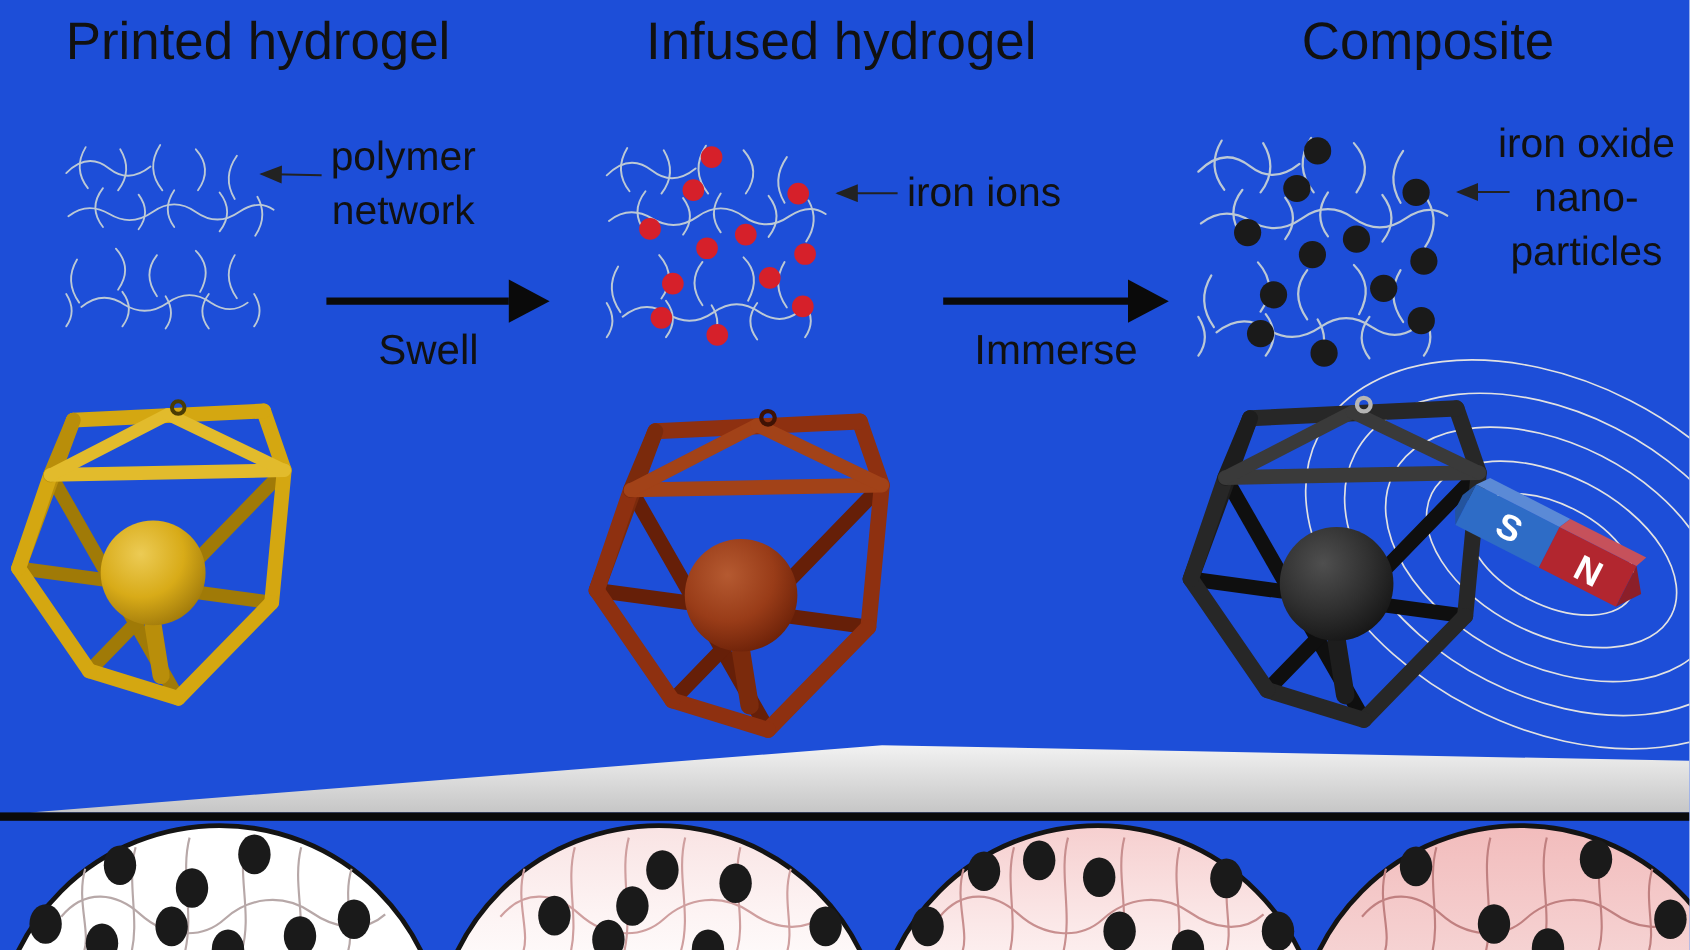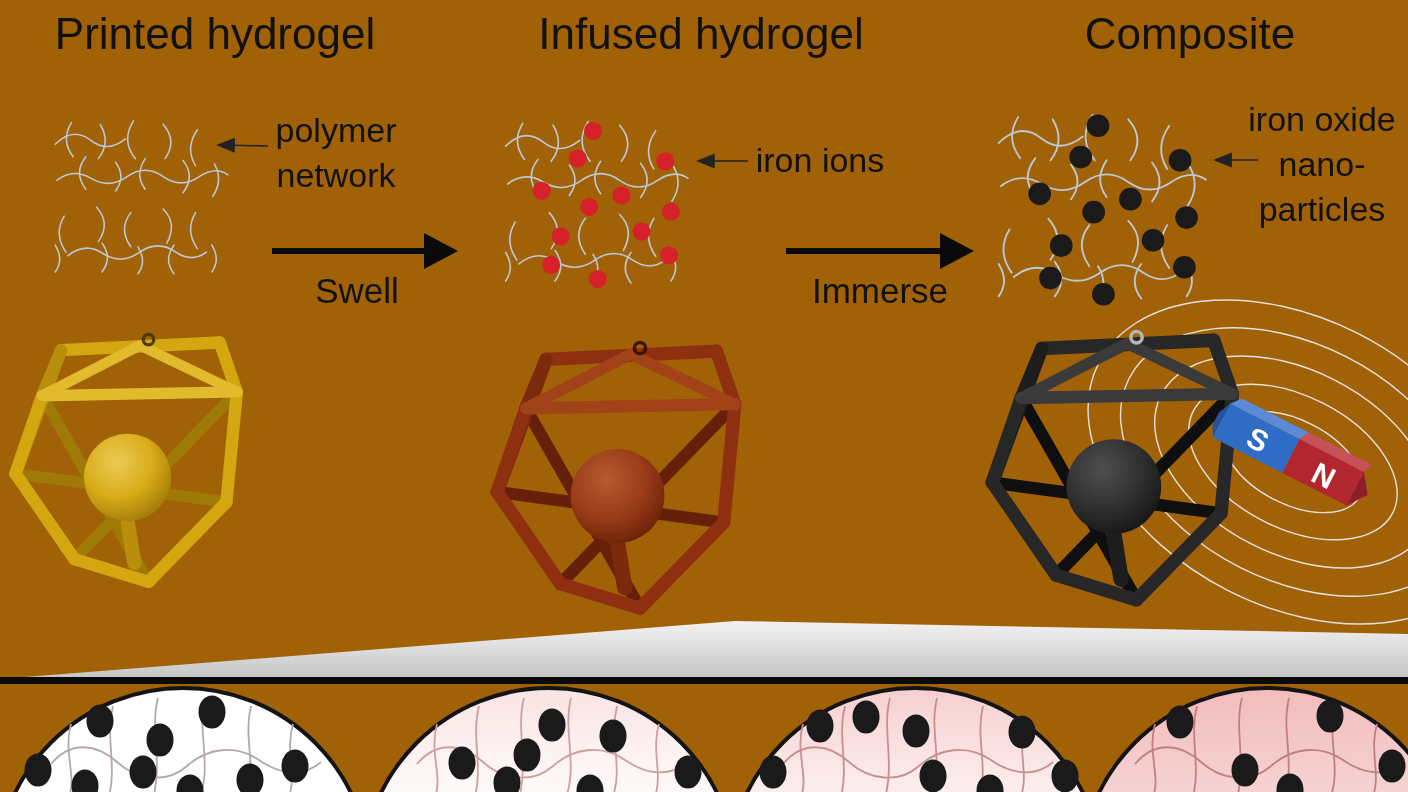--- a/index.html
+++ b/index.html
@@ -1,16 +1,16 @@
 <!DOCTYPE html>
 <html><head>
 <meta charset="utf-8">
 <style>
   html,body{margin:0;padding:0;background:#ffffff}
-  .canvas{position:relative;width:1408px;height:792px;background:#a16207;overflow:hidden;
+  .canvas{position:relative;width:1408px;height:792px;background:#1d4ed8;overflow:hidden;
           font-family:"Liberation Sans",sans-serif}
   svg{display:block}
   text{font-family:"Liberation Sans",sans-serif;fill:#111111}
   .title{font-size:44px;text-anchor:middle}
   .lbl{font-size:34px;text-anchor:middle}
   .proc{font-size:35px;text-anchor:middle}
   .mag{font-size:30px;font-weight:bold;fill:#ffffff;text-anchor:middle}
   .thin{stroke:#222222;stroke-width:1.7;fill:none}
   .fat{stroke:#0a0a0a;stroke-width:6}
 </style>

